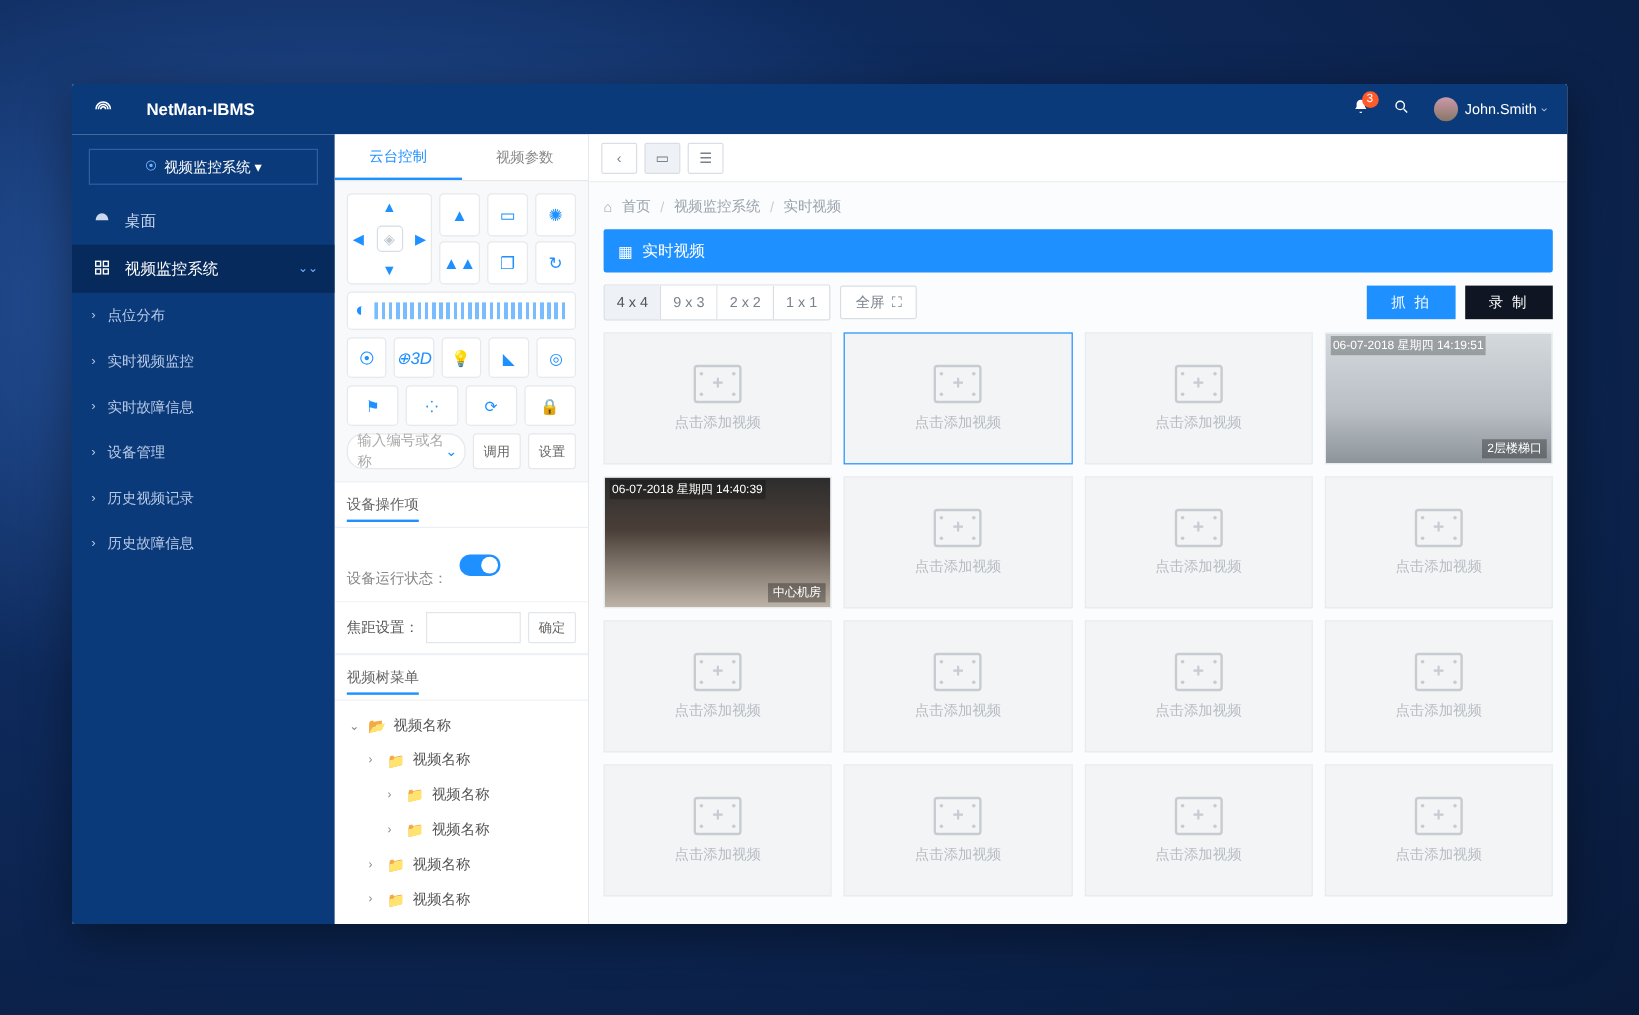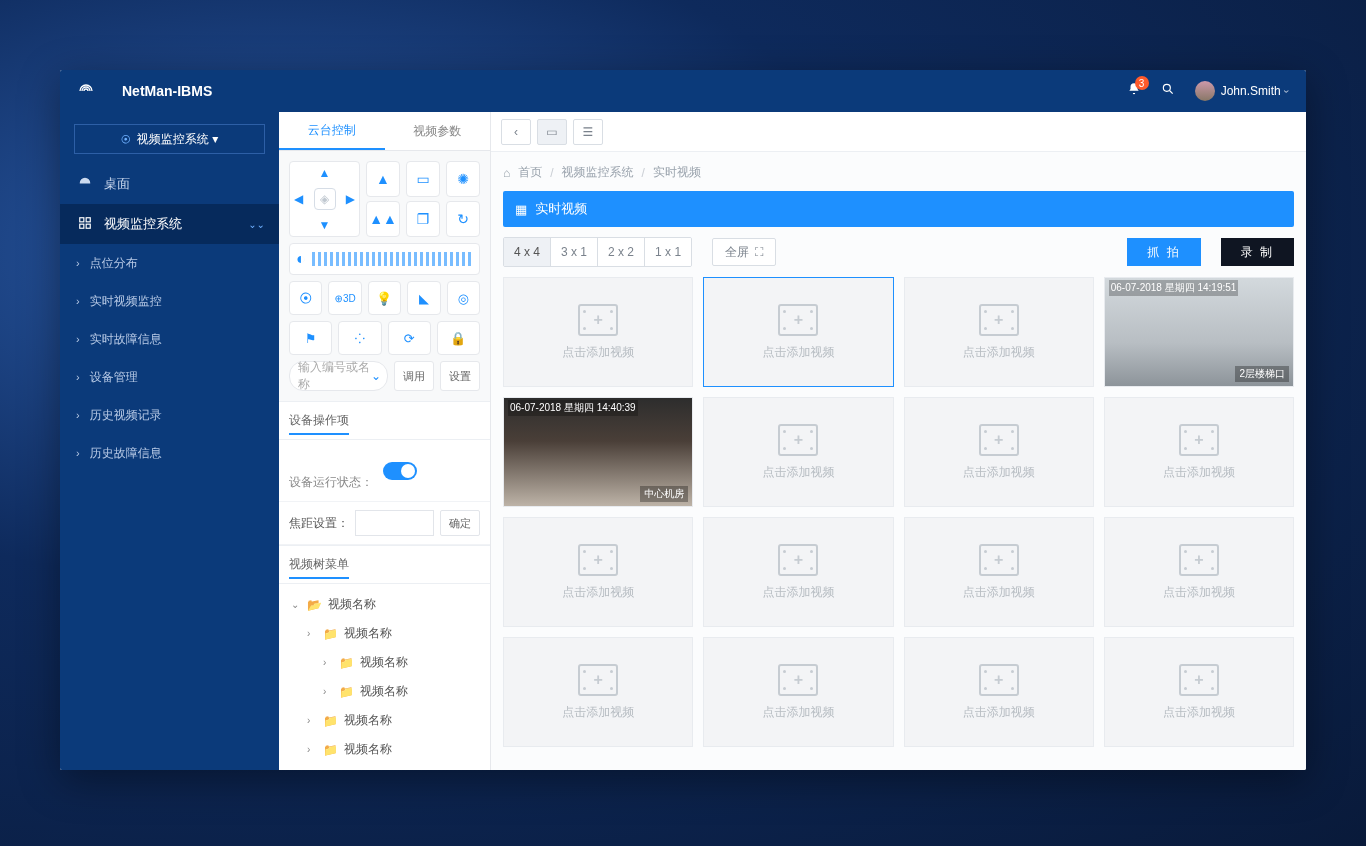--- a/index.html
+++ b/index.html
@@ -127,21 +127,21 @@
 .tree-item.l3 { padding-left:44px;}
 
 .main { flex:1; display:flex; flex-direction:column; min-width:0; background:#fbfcfd;}
 .mtoolbar { height:40px; background:#fff; border-bottom:1px solid #eceff3; display:flex; align-items:center; padding:0 10px; gap:6px;}
 .mtoolbar .boxbtn { height:26px; min-width:30px; padding:0 6px; border:1px solid #d9dee4; background:#fff; border-radius:2px; display:flex; align-items:center; justify-content:center; color:#7a828c; cursor:pointer; font-size:12px;}
 .mtoolbar .boxbtn.active { background:#eef1f5; }
 .mcontent { flex:1; padding:12px; display:flex; flex-direction:column; gap:10px; overflow:auto;}
 .breadcrumb { display:flex; align-items:center; gap:8px; font-size:12px; color:#9aa3ad;}
 .breadcrumb .sep { color:#c9ced4;}
 .page-head { height:36px; background:#1e90ff; color:#fff; display:flex; align-items:center; padding:0 12px; border-radius:2px; font-size:13px; gap:8px;}
-.filters { display:flex; align-items:center; gap:20px;}
+.filters { display:flex; align-items:center; gap:8px;}
 .filters .grp { display:flex; border:1px solid #d9dee4; border-radius:2px; overflow:hidden;}
 .filters .fb { height:28px; padding:0 10px; font-size:12px; color:#7a828c; background:#fff; border:none; border-right:1px solid #d9dee4; cursor:pointer;}
 .filters .fb:last-child { border-right:none;}
 .filters .fb.active { background:#eef1f5; color:#555;}
 .filters .fb2 { height:28px; padding:0 12px; font-size:12px; border:1px solid #d9dee4; background:#fff; color:#7a828c; border-radius:2px; display:flex; align-items:center; gap:6px; cursor:pointer;}
 .filters .spacer { flex:1;}
 .filters .action { height:28px; padding:0 20px; border-radius:0; font-size:12px; border:none; cursor:pointer; letter-spacing:2px;}
 .filters .primary { background:#1e90ff; color:#fff;}
 .filters .dark { background:#0f1522; color:#fff;}
 .grid { display:grid; grid-template-columns:repeat(4,1fr); gap:10px;}
@@ -282,21 +282,21 @@
         </div>
         <div class="slider-row">
           <span class="gauge">◐</span>
           <div class="bars"></div>
         </div>
         <div class="tool-row">
           <div class="tool-btn">
               <span>⦿</span>
             </div>
           <div class="tool-btn">
-              <span style="font-size:10px;">⊕3D</span>
+              <span style="font-size:14px;font-style:italic;">⊕3D</span>
             </div>
           <div class="tool-btn">
               <span>💡</span>
             </div>
           <div class="tool-btn">
               <span>◣</span>
             </div>
           <div class="tool-btn">
               <span>◎</span>
             </div>
@@ -393,21 +393,21 @@
           <span class="sep">/</span>
           <span>实时视频</span>
         </div>
         <div class="page-head">
           <span>▦</span>
           <span>实时视频</span>
         </div>
         <div class="filters">
           <div class="grp">
             <button class="fb active"><span>4 x 4</span></button>
-            <button class="fb"><span>3 x 1</span></button>
+            <button class="fb"><span>9 x 3</span></button>
             <button class="fb"><span>2 x 2</span></button>
             <button class="fb"><span>1 x 1</span></button>
           </div>
           <div class="fb2">
             <span>全屏</span>
             <span>⛶</span>
           </div>
           <div class="spacer"></div>
           <button class="action primary"><span>抓 拍</span></button>
           <button class="action dark"><span>录 制</span></button>

